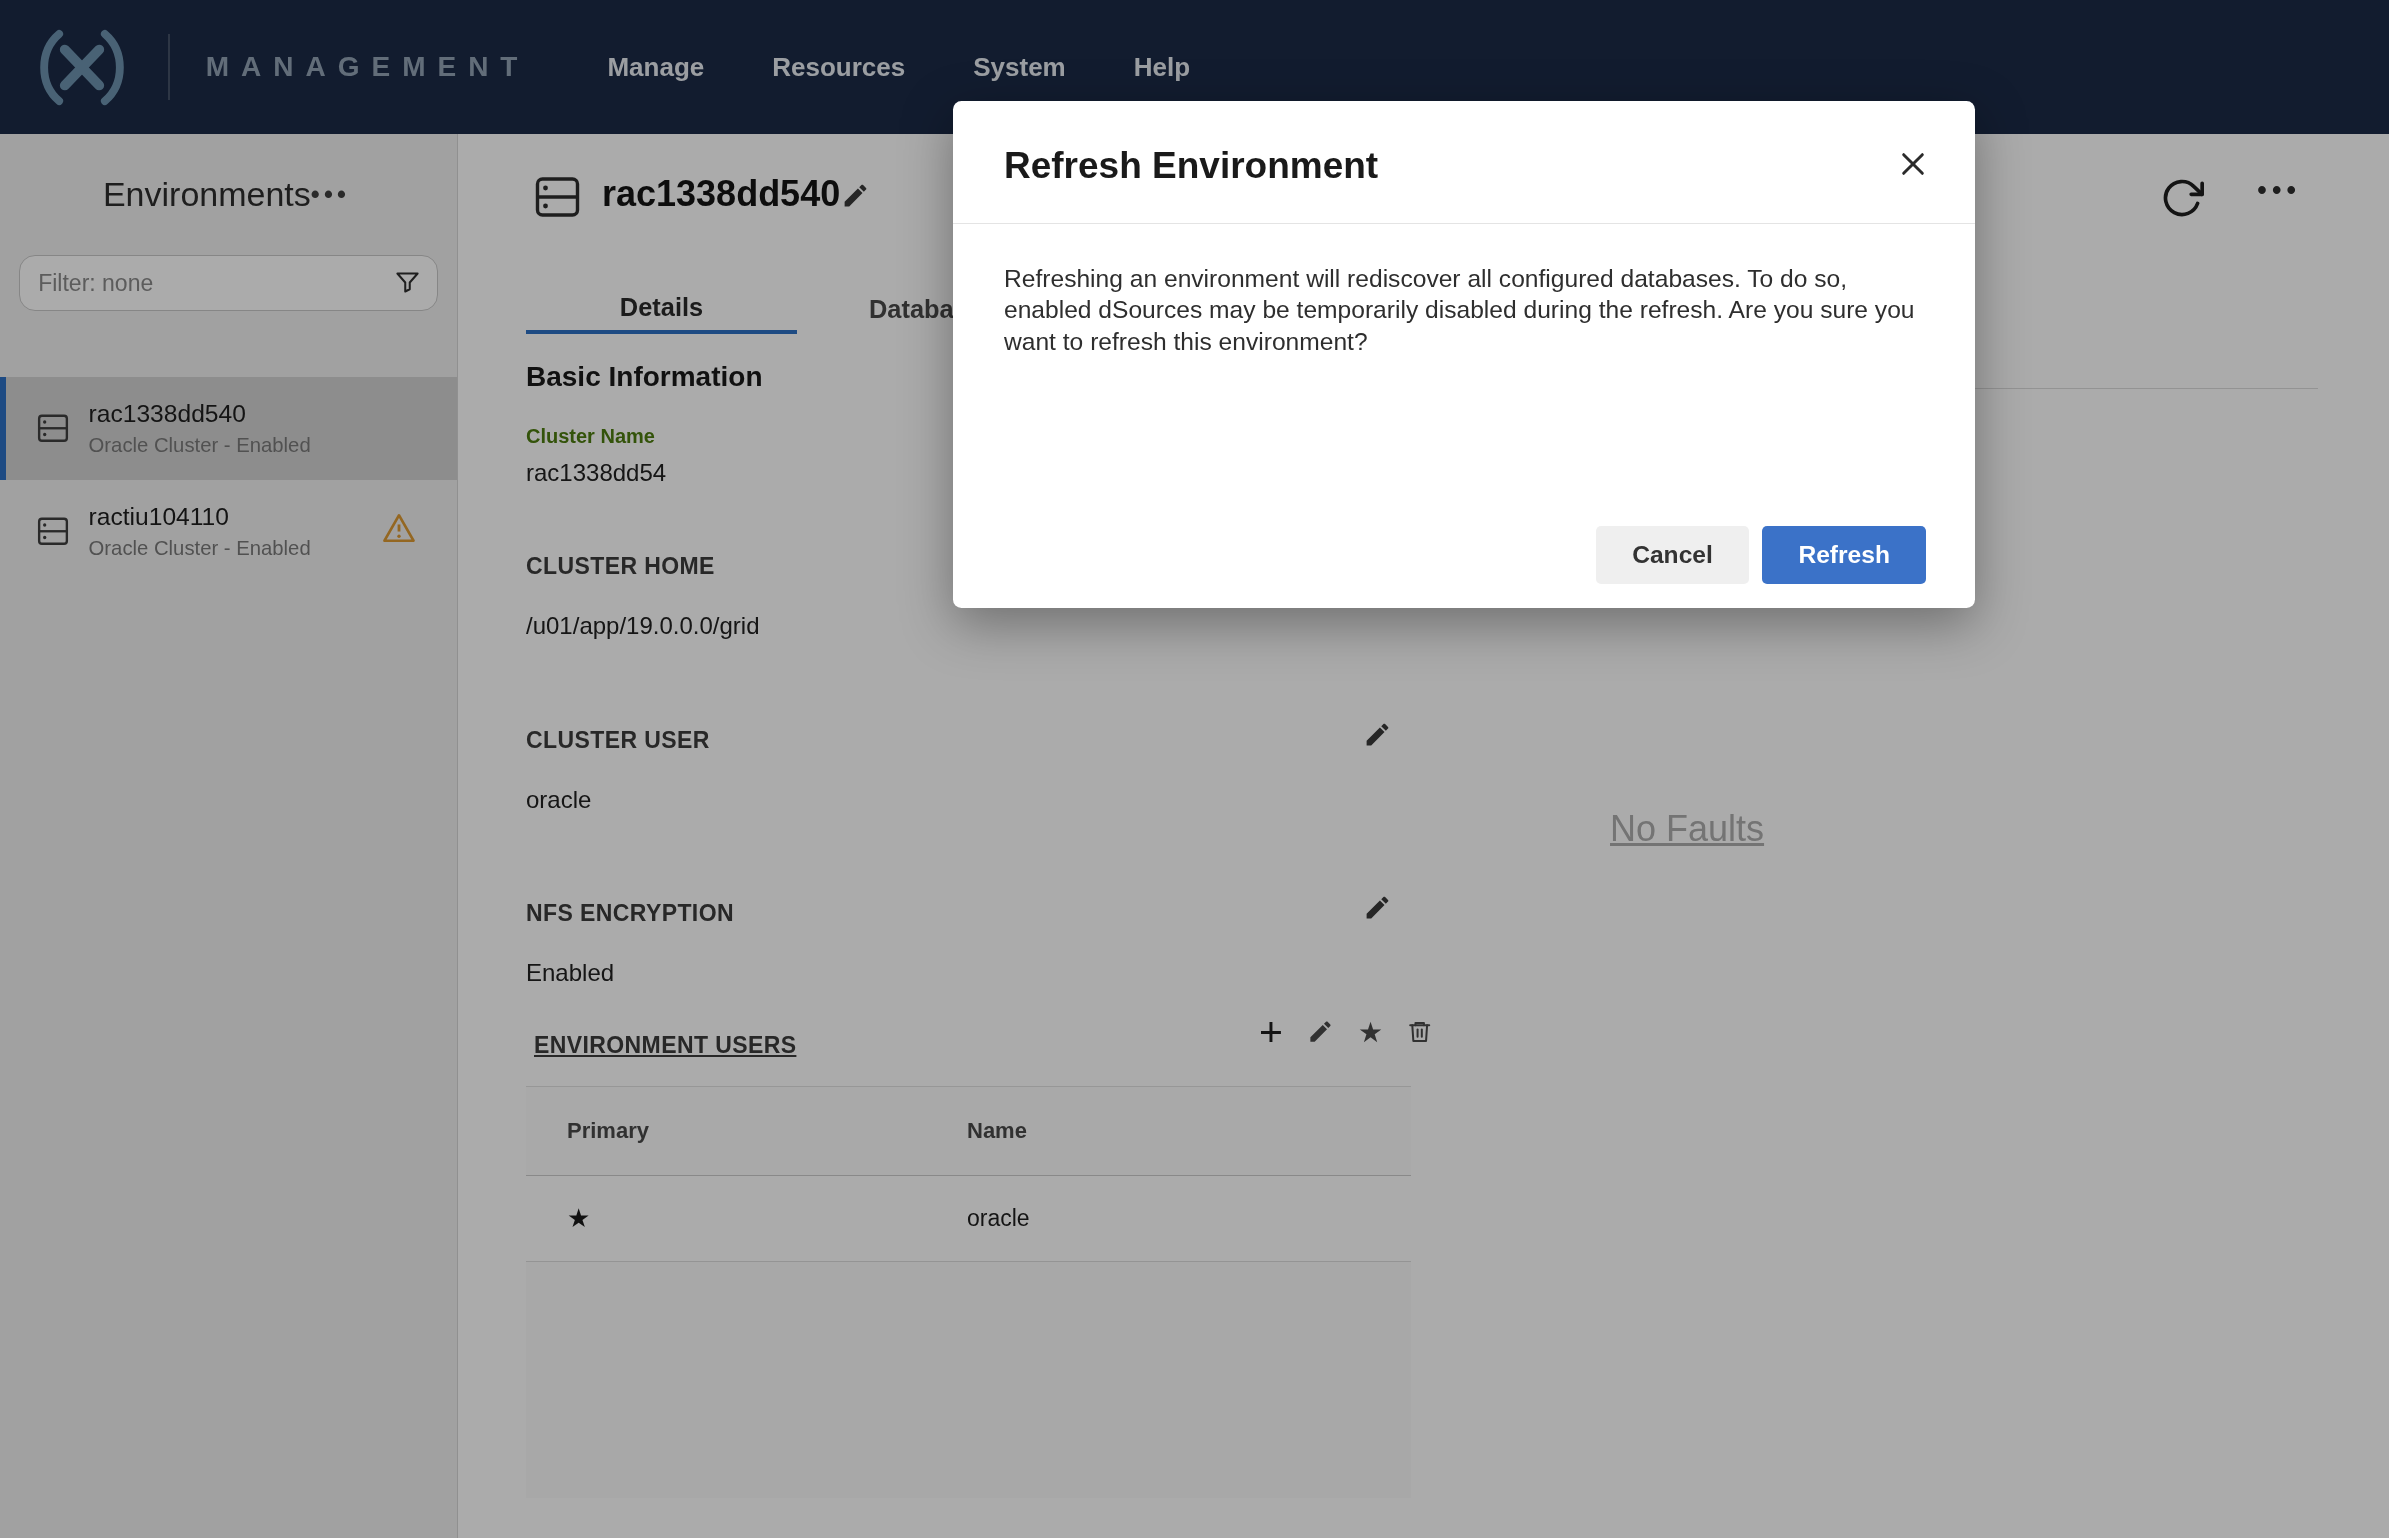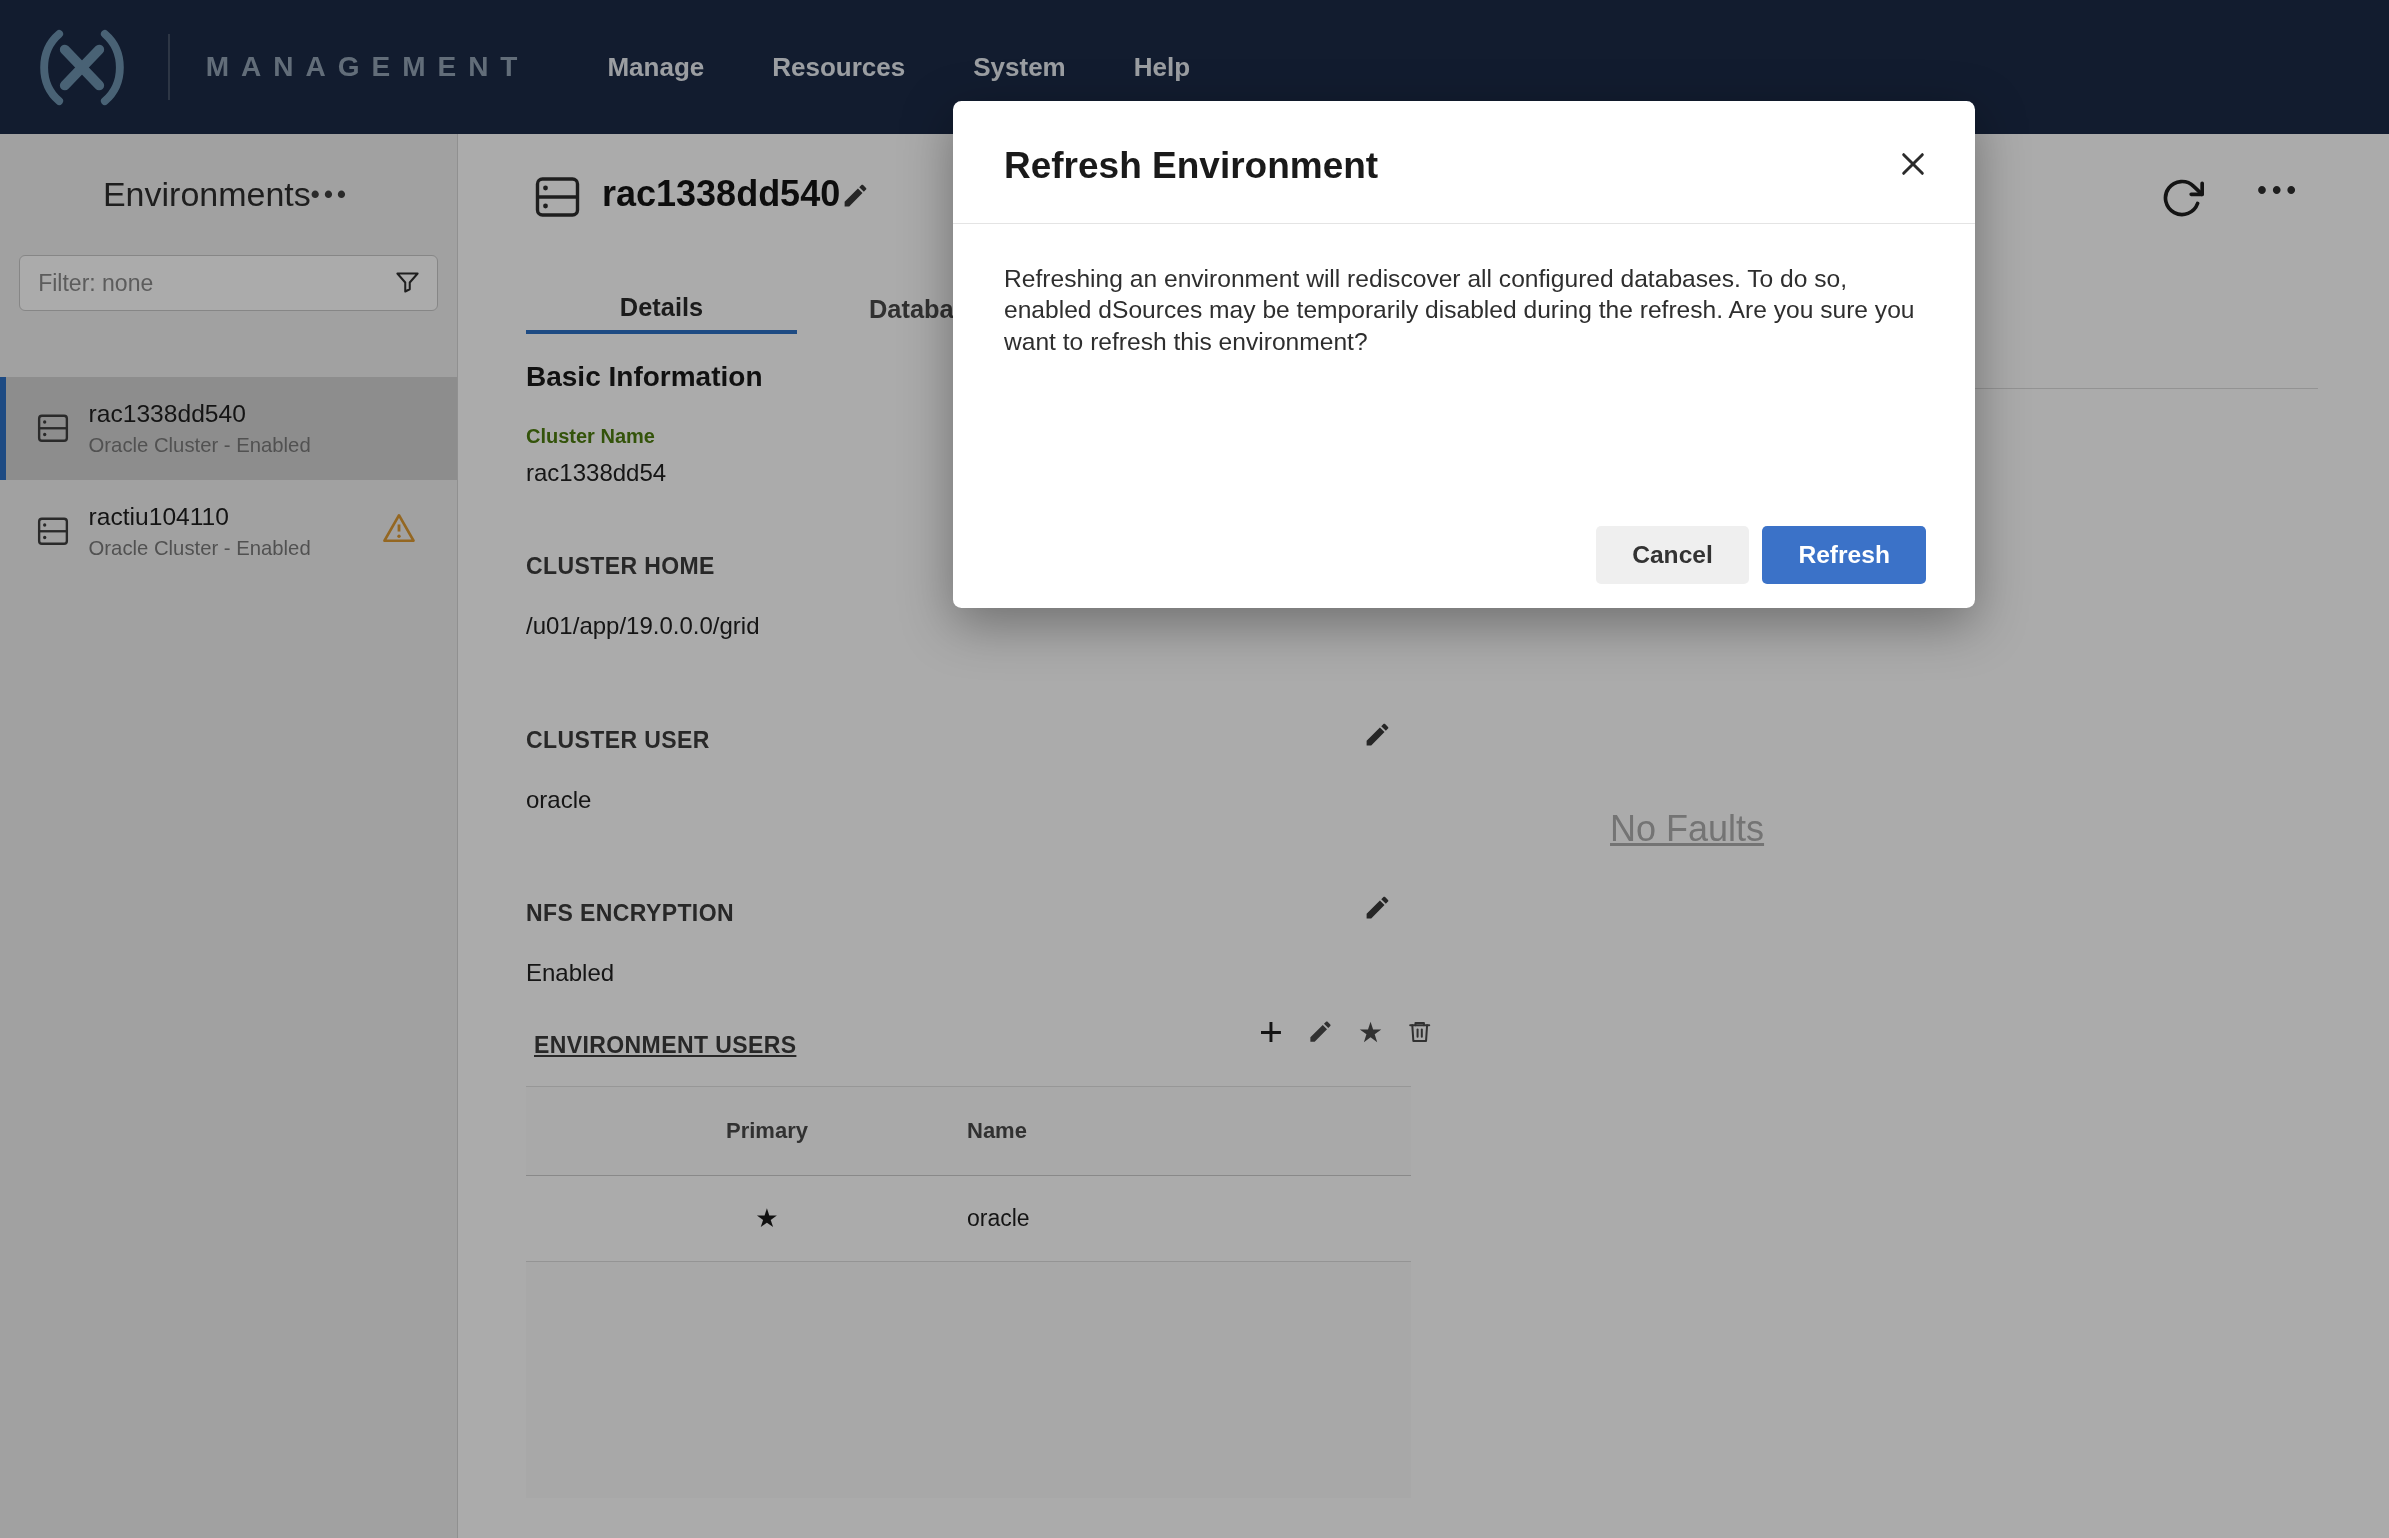--- a/index.html
+++ b/index.html
@@ -13,21 +13,21 @@
   .brand{font-size:28px;letter-spacing:12px;color:#93A3B5;font-weight:600;}
   .nav-menu{display:flex;gap:68px;margin-left:78px;}
   .nav-item{font-size:26px;font-weight:700;color:#E8ECF2;text-decoration:none;cursor:pointer;}
 
   
   .sidebar{position:absolute;top:134px;left:0;width:458px;bottom:0;background:#F1F1F1;border-right:0.8px solid #D7D7D7;z-index:4;}
   .sb-header{display:flex;justify-content:center;align-items:center;padding:41px 36px 0 32px;}
   .sb-title{font-size:34px;font-weight:500;color:#2E2E2E;margin:0;}
   .ellipsis-btn{background:none;border:none;font-size:25.4px;color:#3F3F3F;letter-spacing:4.2px;cursor:pointer;font-weight:700;padding:0;}
   .filter-wrap{position:relative;margin:41px 18.6px 0 18.6px;}
-  .filter-input{width:100%;height:56px;border:0.8px solid #C8C8C8;border-radius:6px;background:#fff;padding:0 59px 0 18.6px;font-size:23px;color:#555;outline:none;}
+  .filter-input{width:100%;height:56px;border:0.8px solid #C8C8C8;border-radius:16px;background:#fff;padding:0 59px 0 18.6px;font-size:23px;color:#555;outline:none;}
   .filter-input::placeholder{color:#8A8A8A;}
   .filter-icon{position:absolute;right:17px;top:13.6px;color:#2F2F2F;cursor:pointer;}
   .env-list{margin-top:66px;}
   .env-item{position:relative;height:103px;display:flex;align-items:center;padding-left:36px;gap:18.6px;cursor:pointer;}
   .env-item.selected{background:#D2D2D2;}
   .env-item.selected::before{content:"";position:absolute;left:0;top:0;bottom:0;width:6px;background:var(--accent,#2D71C4);}
   .env-icon{color:#3F3F3F;flex:0 0 auto;}
   .env-name{font-size:24.6px;color:#1E1E1E;}
   .env-sub{font-size:20.3px;color:#7A7A7A;margin-top:6px;}
   .warn-icon{position:absolute;right:41px;top:32px;color:var(--warning,#DD9A33);}
@@ -59,21 +59,21 @@
   .cu-value{left:68px;top:652px;}
   .nfs-label{left:68px;top:766px;}
   .nfs-edit{left:905px;top:759px;}
   .nfs-value{left:68px;top:825px;}
   .eu-label{left:76px;top:898px;text-decoration:underline;}
   .eu-actions{position:absolute;left:801px;top:878px;display:flex;gap:24px;align-items:center;}
   .plus-btn{font-size:41px;font-weight:400;color:#1F1F1F;line-height:1;}
   .star-btn{font-size:28px;color:#4A4A4A;line-height:1;}
   .small-icon-btn{color:#4A4A4A;}
 
-  .users-table{position:absolute;left:68px;top:952px;width:885px;text-align:center;}
+  .users-table{position:absolute;left:68px;top:952px;width:885px;}
   .ut-header{display:flex;height:90px;align-items:center;border-top:0.8px solid #E2E2E2;border-bottom:0.8px solid #CCCCCC;background:#FCFCFC;}
   .ut-hcell{font-size:22px;font-weight:700;color:#4A4A4A;}
   .ut-col1{width:441px;padding-left:41px;}
   .ut-row{display:flex;height:86px;align-items:center;border-bottom:0.8px solid #DDDDDD;cursor:pointer;}
   .row-star{font-size:26px;color:#1A1A1A;}
   .ut-cell{font-size:23px;color:#1E1E1E;}
   .ut-empty{height:236px;background:#FBFBFB;}
 
   .faults-divider{position:absolute;left:1013px;top:254px;width:847px;height:0.8px;background:#DCDCDC;}
   .no-faults{position:absolute;left:1152px;top:674px;width:559px;text-align:left;font-size:36px;color:#ADADAD;text-decoration:underline;}

